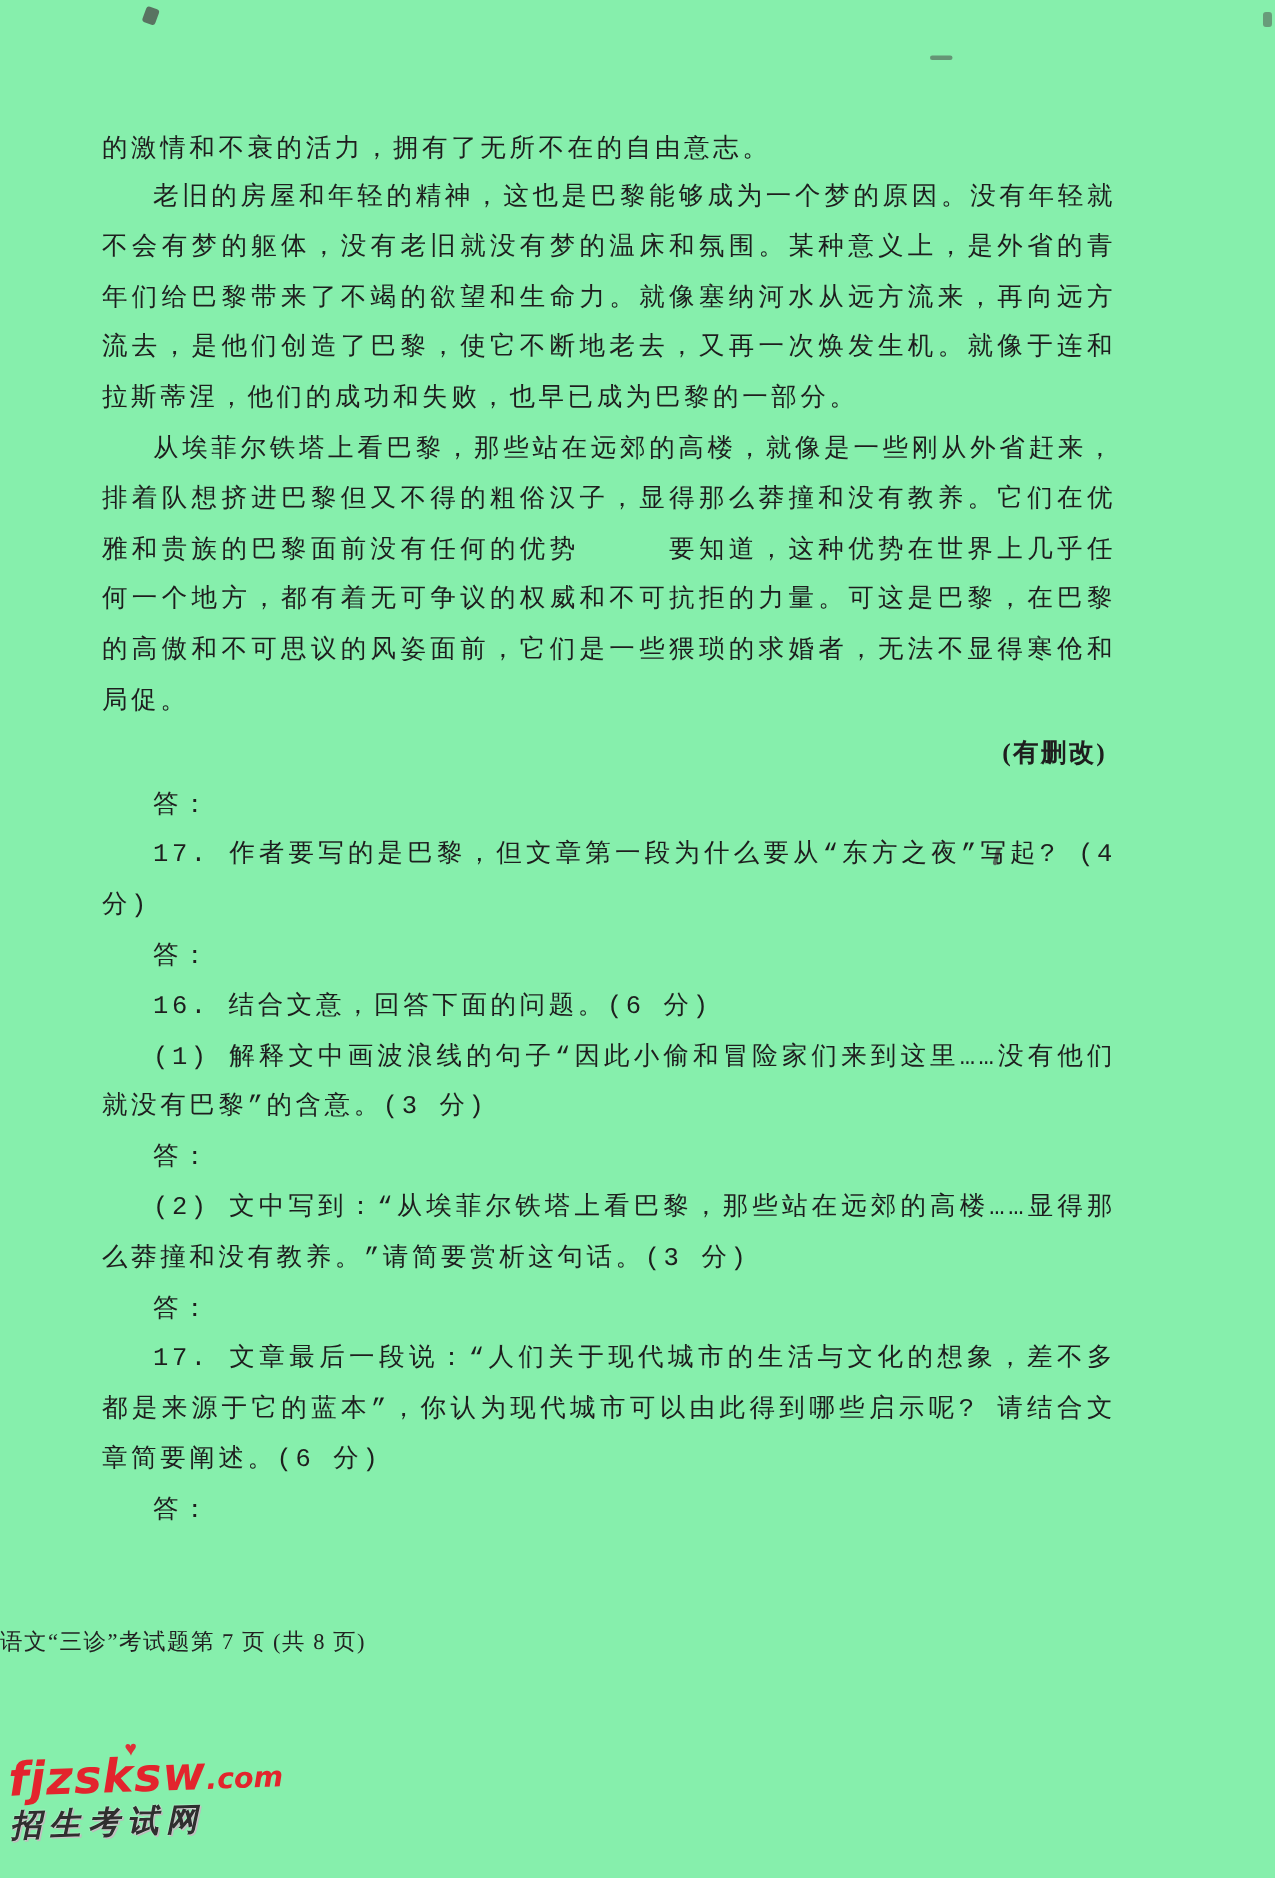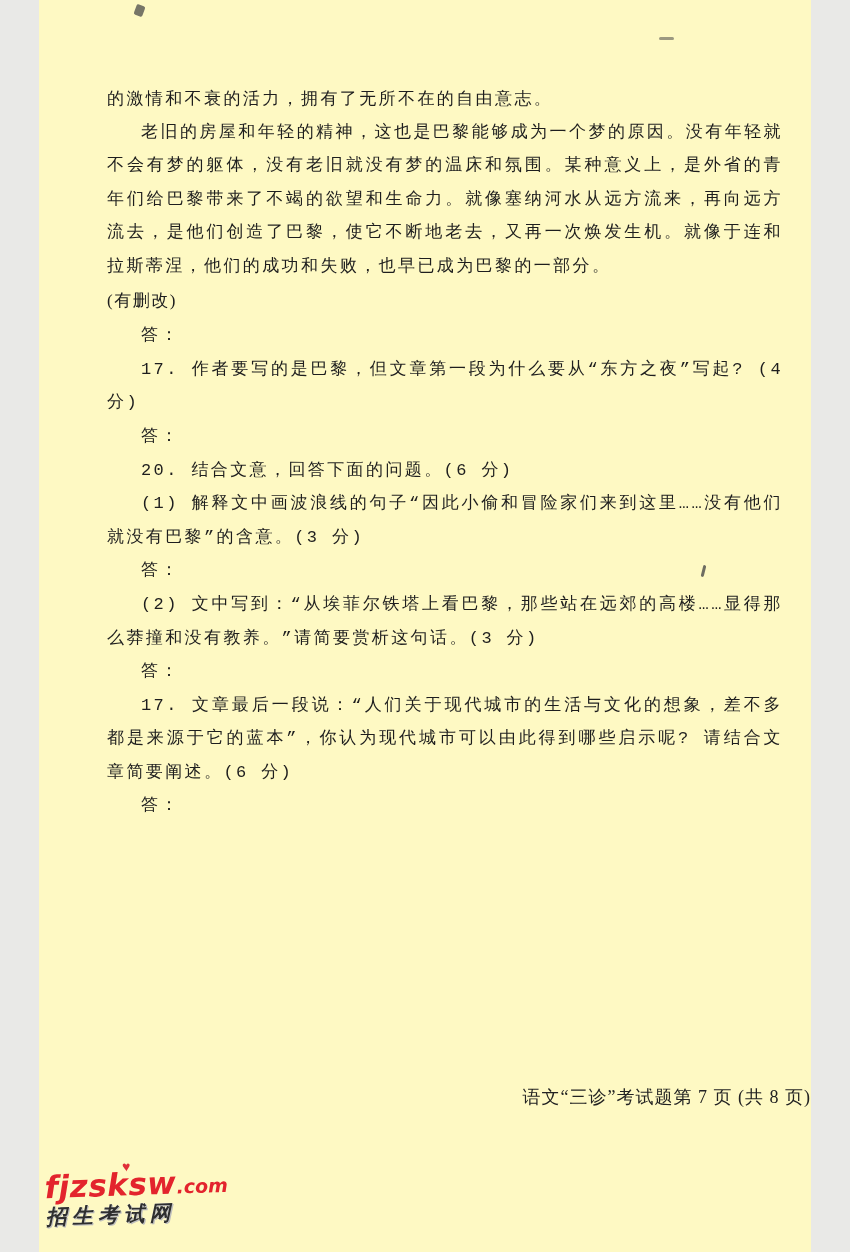--- a/index.html
+++ b/index.html
@@ -2,54 +2,56 @@
 <html><head>
 <meta charset="utf-8">
 <style>
   html, body {
     margin: 0;
     padding: 0;
     background: #e9e9e7;
   }
   .page {
     position: relative;
-    width: 772px;
+    width: 850px;
     height: 1252px;
     margin: 0 auto;
-    background: #fef9c3;
+    background: #86efac;
     font-family: "Liberation Serif", "DejaVu Serif", serif;
     color: #1e1e1e;
     overflow: hidden;
   }
   .content {
     position: absolute;
     left: 68px;
     top: 82px;
     width: 676px;
   }
   .content p {
     margin: 0;
     font-size: 17px;
     line-height: 33.6px;
     letter-spacing: 2.4px;
     text-align: justify;
   }
   p.indent { text-indent: 2em; font-family: Liberation Mono, monospace; }
   p.attribution {
+    text-align: right;
     padding-right: 6px;
     letter-spacing: 1.5px;
+    font-weight: bold;
   }
   .questions { margin-top: 2px; }
   .footer {
     position: absolute;
     left: 0;
     right: 0;
     top: 1085px;
-    text-align: right;
-    font-size: 18px;
+    text-align: left;
+    font-size: 15px;
     letter-spacing: 1px;
     color: #222;
   }
   
   .watermark {
     position: absolute;
     left: 6px;
     top: 1168px;
     transform: rotate(-2deg);
     line-height: 1.05;
@@ -107,28 +109,29 @@
   <div class="artifact a1"></div>
   <div class="artifact a2"></div>
   <div class="artifact a3"></div>
   <div class="artifact a4"></div>
 
   <div class="content">
 
     <div>
       <p>的激情和不衰的活力，拥有了无所不在的自由意志。</p>
       <p class="indent">老旧的房屋和年轻的精神，这也是巴黎能够成为一个梦的原因。没有年轻就不会有梦的躯体，没有老旧就没有梦的温床和氛围。某种意义上，是外省的青年们给巴黎带来了不竭的欲望和生命力。就像塞纳河水从远方流来，再向远方流去，是他们创造了巴黎，使它不断地老去，又再一次焕发生机。就像于连和拉斯蒂涅，他们的成功和失败，也早已成为巴黎的一部分。</p>
+      <p class="indent">从埃菲尔铁塔上看巴黎，那些站在远郊的高楼，就像是一些刚从外省赶来，排着队想挤进巴黎但又不得的粗俗汉子，显得那么莽撞和没有教养。它们在优雅和贵族的巴黎面前没有任何的优势　　　要知道，这种优势在世界上几乎任何一个地方，都有着无可争议的权威和不可抗拒的力量。可这是巴黎，在巴黎的高傲和不可思议的风姿面前，它们是一些猥琐的求婚者，无法不显得寒伧和局促。</p>
       <p class="attribution">(有删改)</p>
     </div>
 
     <div class="questions">
       <p class="indent">答：</p>
       <p class="indent">17. 作者要写的是巴黎，但文章第一段为什么要从“东方之夜”写起? (4 分)</p>
       <p class="indent">答：</p>
-      <p class="indent">20. 结合文意，回答下面的问题。(6 分)</p>
+      <p class="indent">16. 结合文意，回答下面的问题。(6 分)</p>
       <p class="indent">(1) 解释文中画波浪线的句子“因此小偷和冒险家们来到这里……没有他们就没有巴黎”的含意。(3 分)</p>
       <p class="indent">答：</p>
       <p class="indent">(2) 文中写到：“从埃菲尔铁塔上看巴黎，那些站在远郊的高楼……显得那么莽撞和没有教养。”请简要赏析这句话。(3 分)</p>
       <p class="indent">答：</p>
       <p class="indent">17. 文章最后一段说：“人们关于现代城市的生活与文化的想象，差不多都是来源于它的蓝本”，你认为现代城市可以由此得到哪些启示呢? 请结合文章简要阐述。(6 分)</p>
       <p class="indent">答：</p>
     </div>
 
   </div>
 

